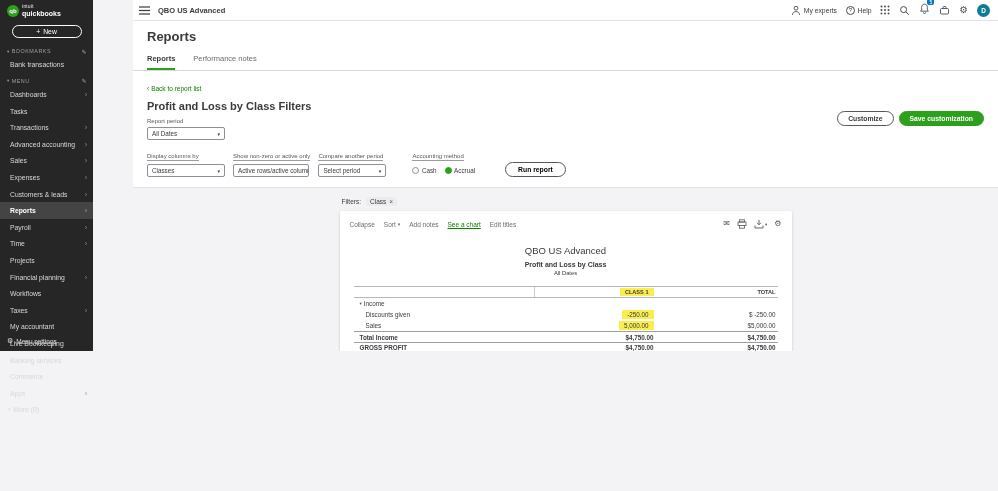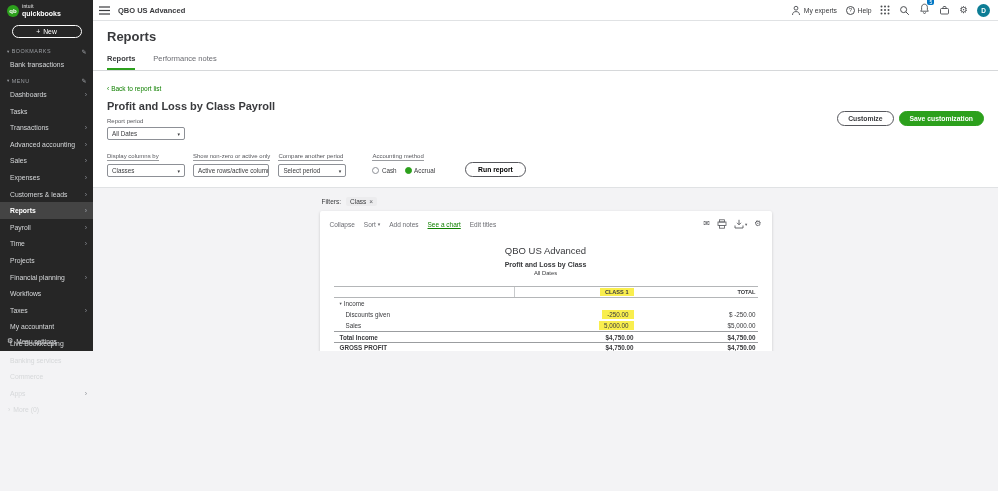--- a/index.html
+++ b/index.html
@@ -1,18 +1,18 @@
 <!DOCTYPE html>
 <html><head>
 <meta charset="utf-8">
 <style>
   * { margin:0; padding:0; box-sizing:border-box; }
   html,body { width:998px; height:491px; }
   body { font-family:"Liberation Sans","DejaVu Sans",sans-serif; color:#393a3d; background:#f3f3f5; overflow:hidden; }
-  .app { display:flex; width:998px; height:351px; }
+  .app { display:flex; width:998px; height:351px;gap:40px; }
 
   
   .sidebar { width:93px; min-width:93px; background:#262626; color:#d6d8da; position:relative; font-size:6.8px; }
   .logo { display:flex; align-items:center; gap:3px; padding:5px 0 3px 7px; }
   .logo-mark { width:12px; height:12px; border-radius:50%; background:#2ca01c; color:#fff; font-size:6px; font-weight:bold; display:flex; align-items:center; justify-content:center; }
   .logo-text { display:flex; flex-direction:column; line-height:1.1; }
   .logo-intuit { font-size:4.5px; color:#fff; letter-spacing:.4px; }
   .logo-qb { font-size:7px; color:#fff; font-weight:bold; }
   .new-btn { display:flex; align-items:center; justify-content:center; gap:3px; width:70px; height:13px; margin:4px auto 6px; background:none; border:1px solid #fff; border-radius:7px; color:#fff; font-size:6.8px; font-family:inherit; cursor:pointer; }
   .sec-head { display:flex; align-items:center; gap:2px; padding:4px 6px 2px 7px; color:#9b9ea3; font-size:5.4px; letter-spacing:.5px; }
@@ -280,21 +280,21 @@
           <div class="tab active">Reports</div>
           <div class="tab">Performance notes</div>
         </div>
       </div>
 
       <div class="controls">
         <a class="back-link">
           <span>‹</span>
           <span>Back to report list</span>
         </a>
-        <h2 class="report-title">Profit and Loss by Class Payroll</h2>
+        <h2 class="report-title">Profit and Loss by Class Filters</h2>
 
         <div class="hdr-actions">
           <button class="btn btn-outline">Customize</button>
           <button class="btn btn-green">Save customization</button>
         </div>
 
         <label class="fld-label">Report period</label>
         <div class="select">
           <span>All Dates</span>
           <span class="sel-caret">▾</span>

